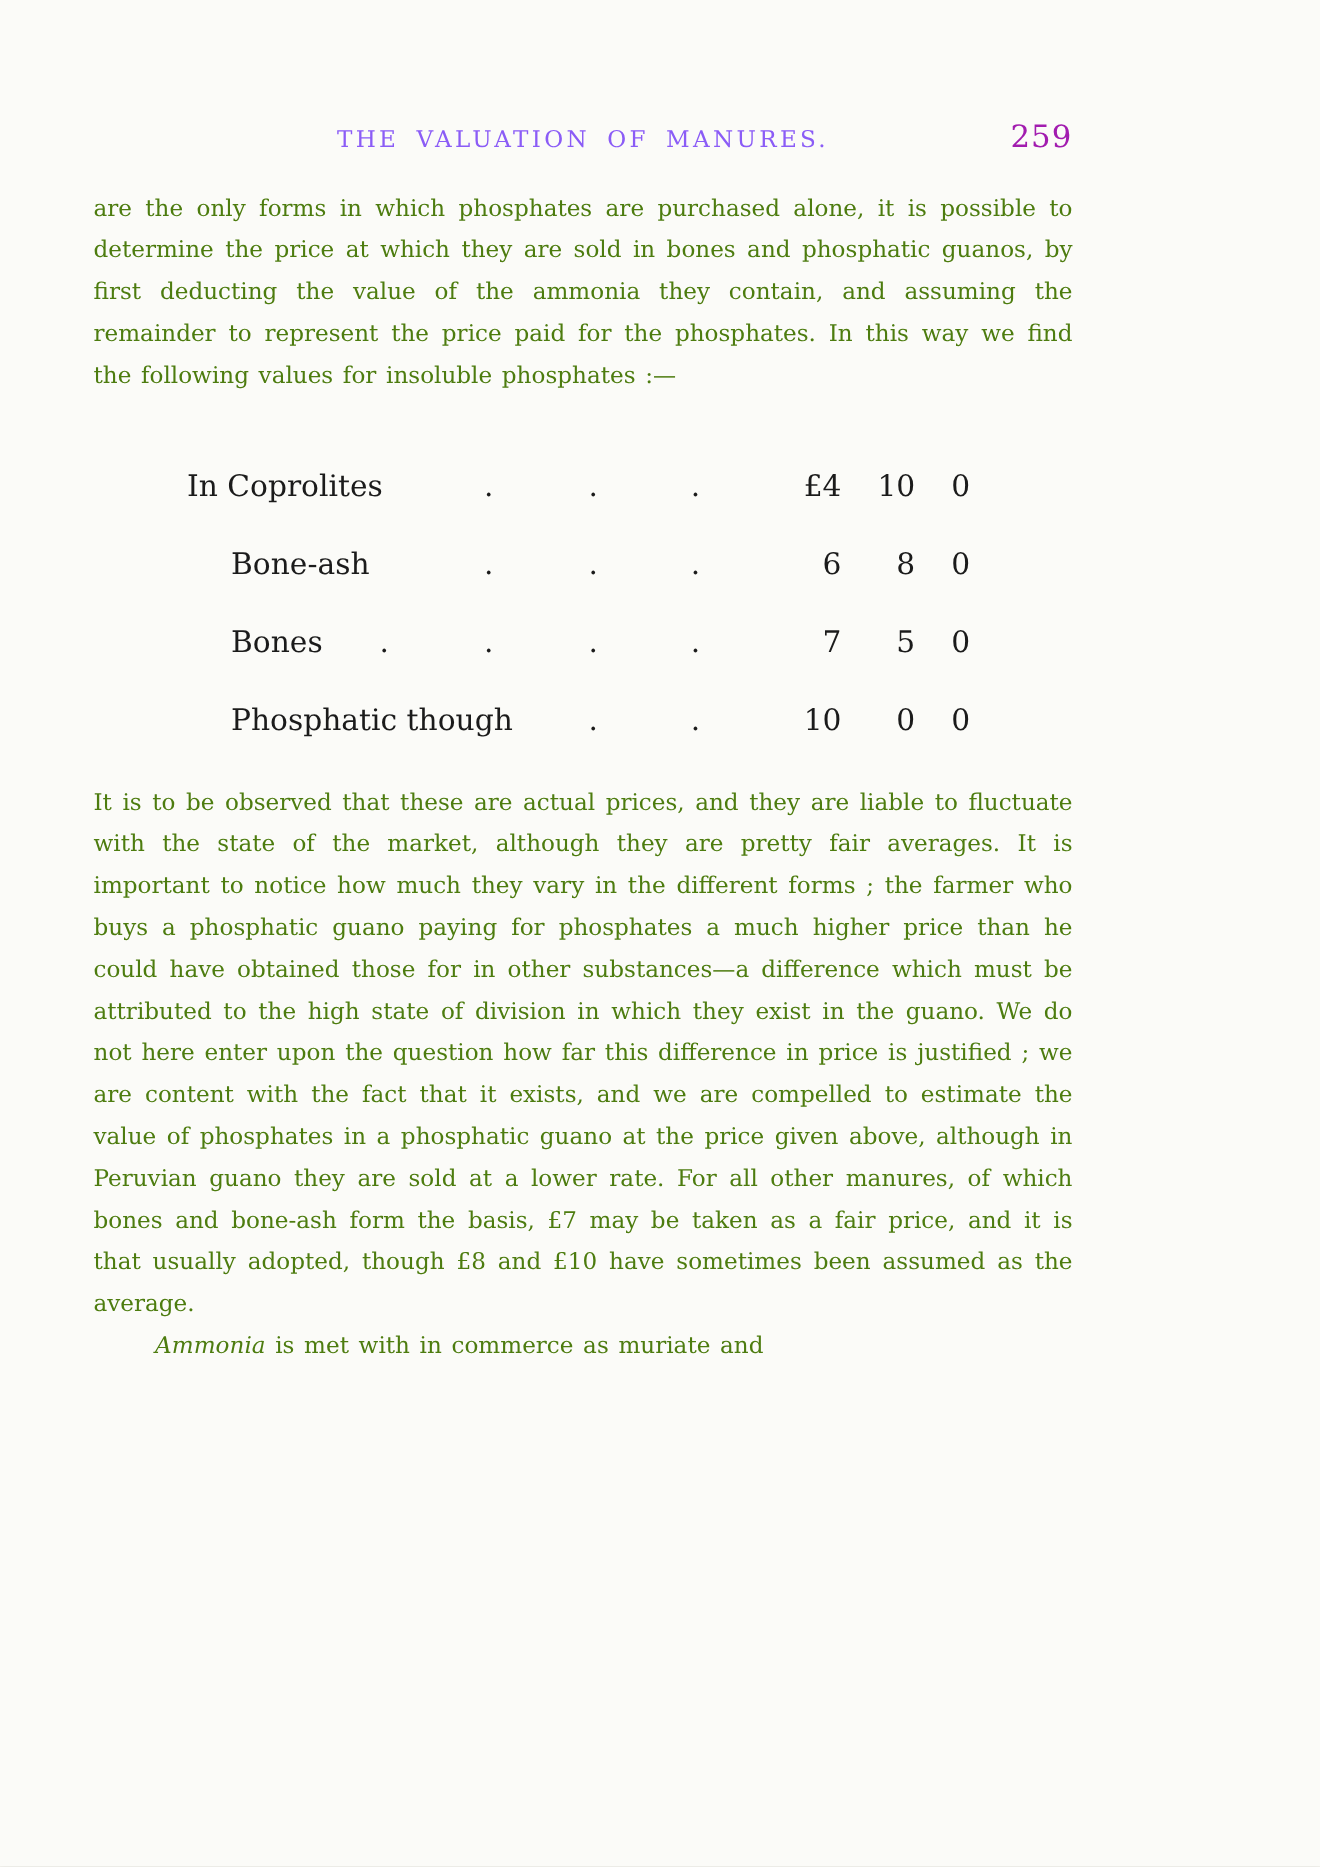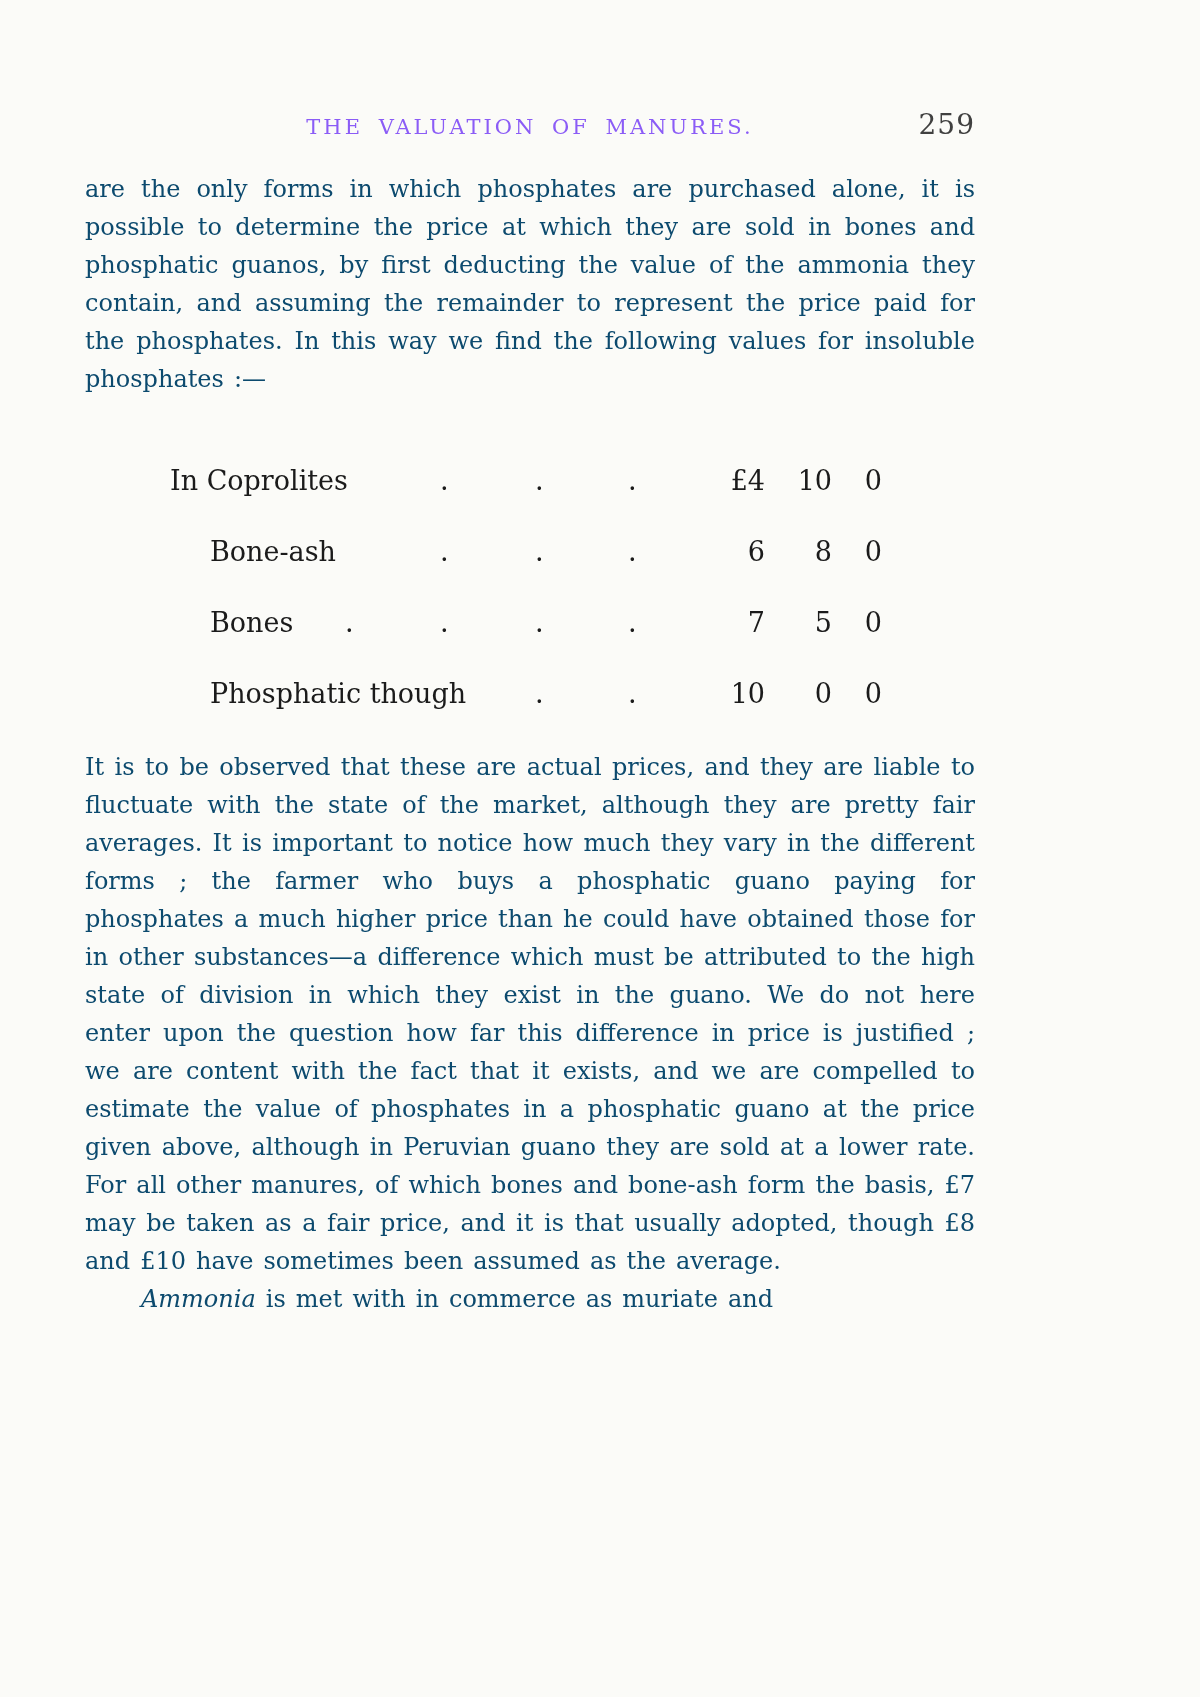--- a/index.html
+++ b/index.html
@@ -27,28 +27,28 @@
     letter-spacing: 3px;
     word-spacing: 6px;
     color: #8b5cf6;
   }
   .page-number {
     position: absolute;
     right: 0;
     top: -2px;
     font-size: 28px;
     letter-spacing: 1px;
-    color: #404040;
+    color: #a21caf;
   }
   .body-par {
-    font-size: 24px;
+    font-size: 21px;
     line-height: 38px;
     text-align: justify;
     word-spacing: 0.10em;
-    color: #0c4a6e;
+    color: #4d7c0f;
   }
   .body-par.indent-first { text-indent: 56px; }
   .price-table {
     margin: 32px 0 34px 85px;
     font-size: 27px;
     line-height: 40px;
   }
   .price-row {
     display: grid;
     grid-template-columns: 175px 95px 95px 93px 62px 75px 67px 50px;

